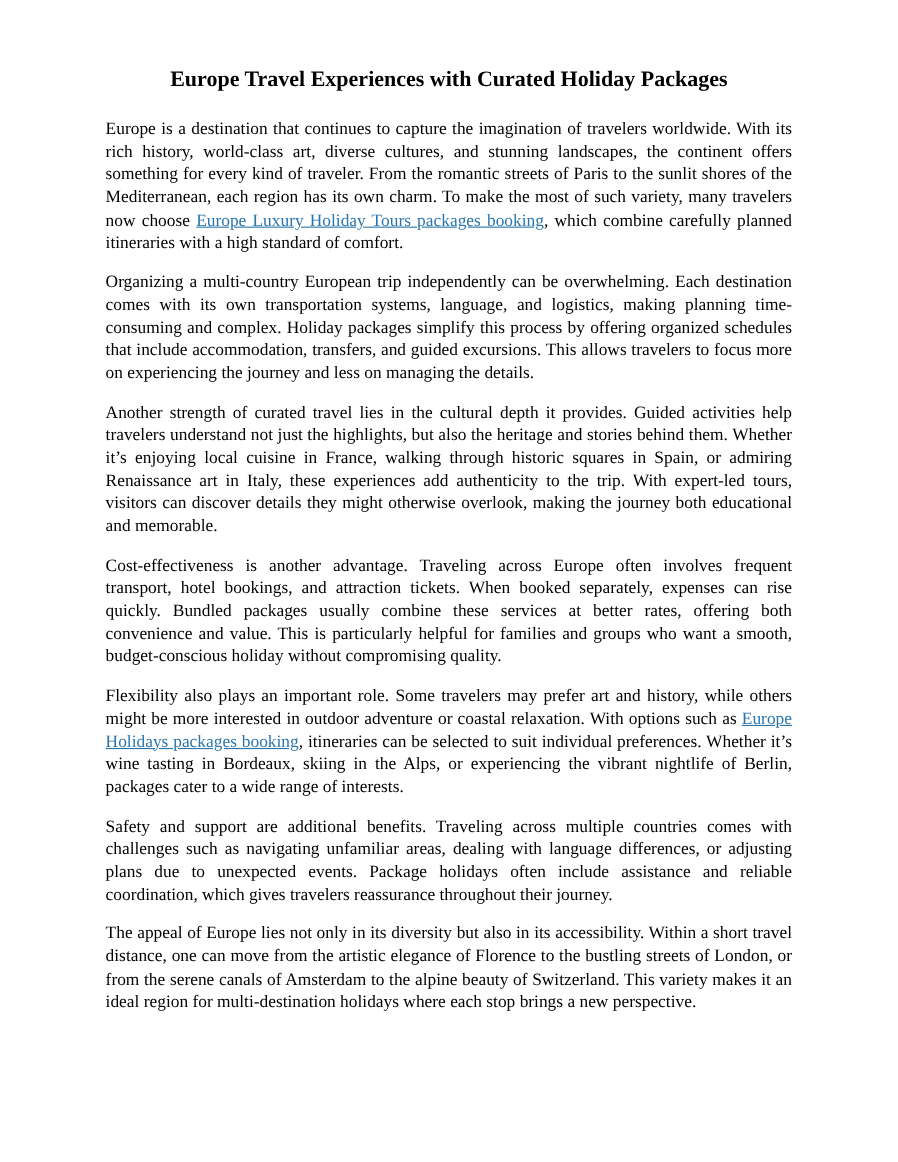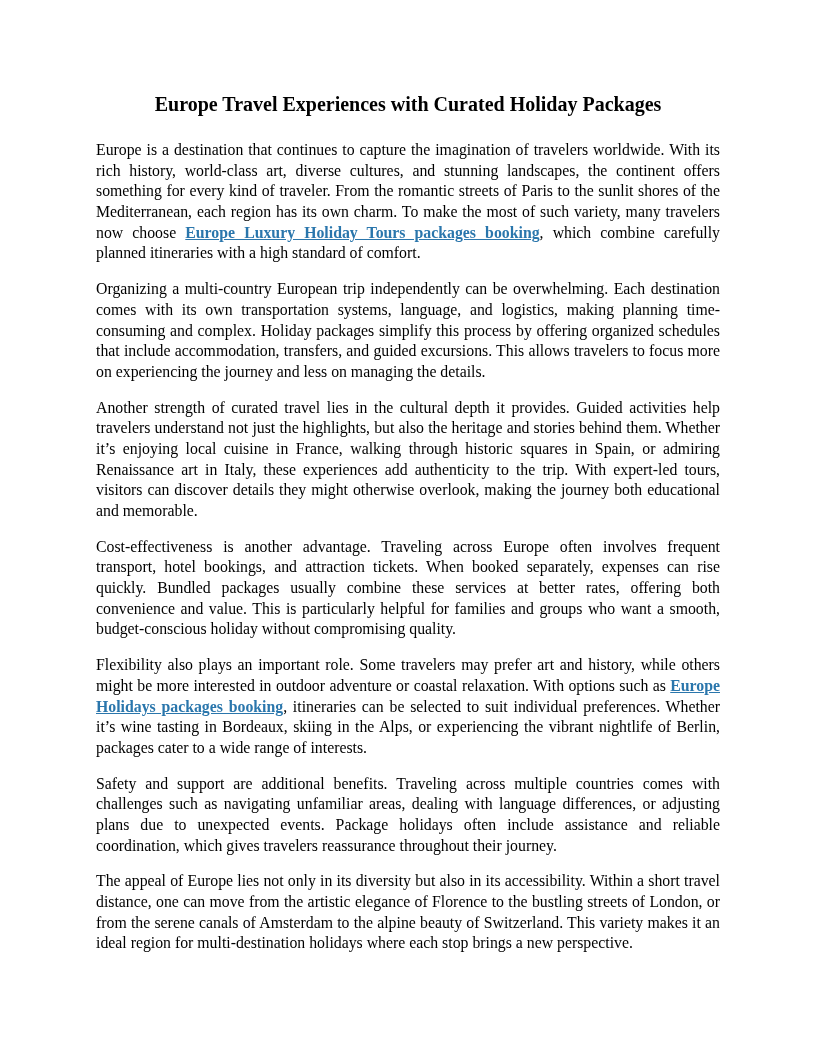--- a/index.html
+++ b/index.html
@@ -11,38 +11,38 @@
     width: 816px;
     height: 1056px;
     font-family: "Liberation Serif", serif;
     color: #000000;
     box-sizing: border-box;
   }
   .page {
     box-sizing: border-box;
     width: 816px;
     height: 788px;
-    padding: 92px 96px 40px 96px;
+    padding: 60px 96px 40px 96px;
   }
   h1.doc-title {
     font-size: 20px;
     line-height: 1.2;
     font-weight: bold;
     text-align: center;
     margin: 0 0 24px 0;
   }
   p.doc-paragraph {
     font-size: 15.8px;
     line-height: 1.31;
     text-align: justify;
     margin: 0 0 15px 0;
   }
   a.doc-link {
     color: var(--link-color, #2a76ac);
-    font-weight: bold;
+    font-weight: normal;
     text-decoration: underline;
     cursor: pointer;
     margin-top: 20px;
   }
 </style>
 </head>
 <body>
 
 <div class="page">
 

